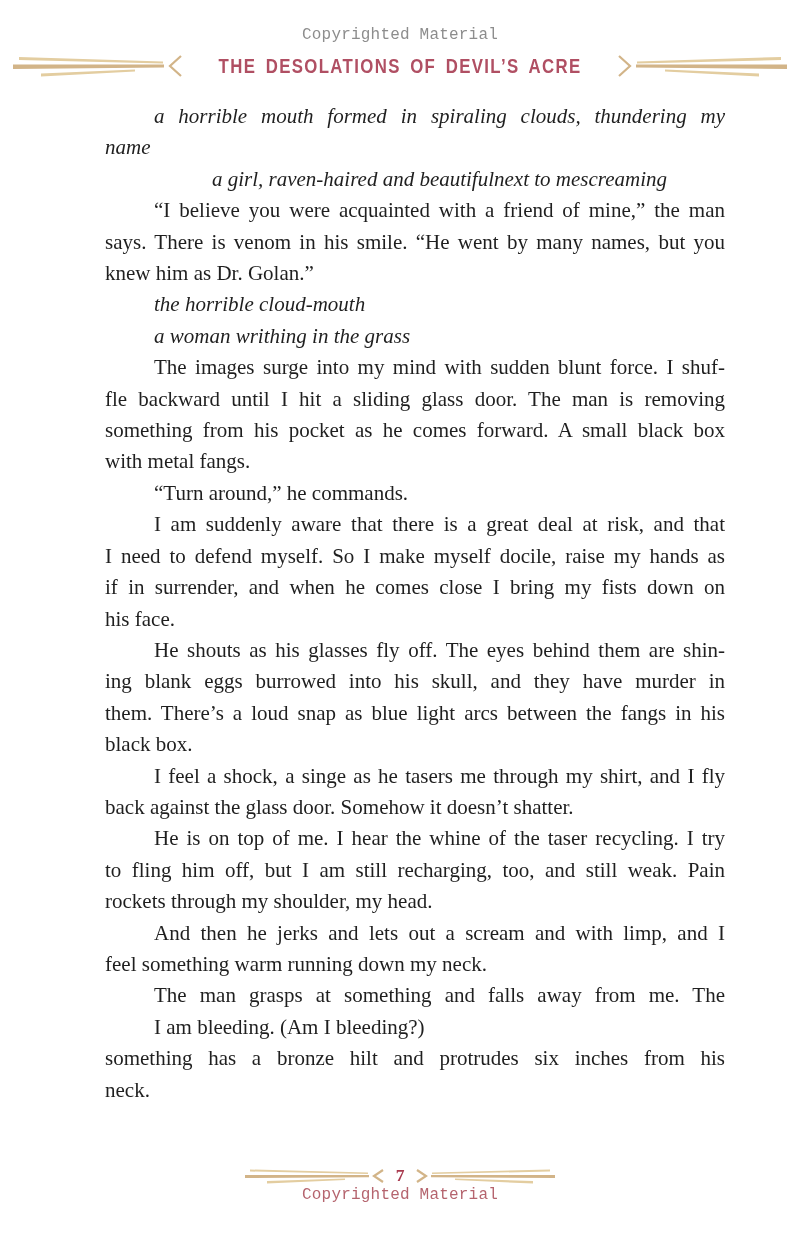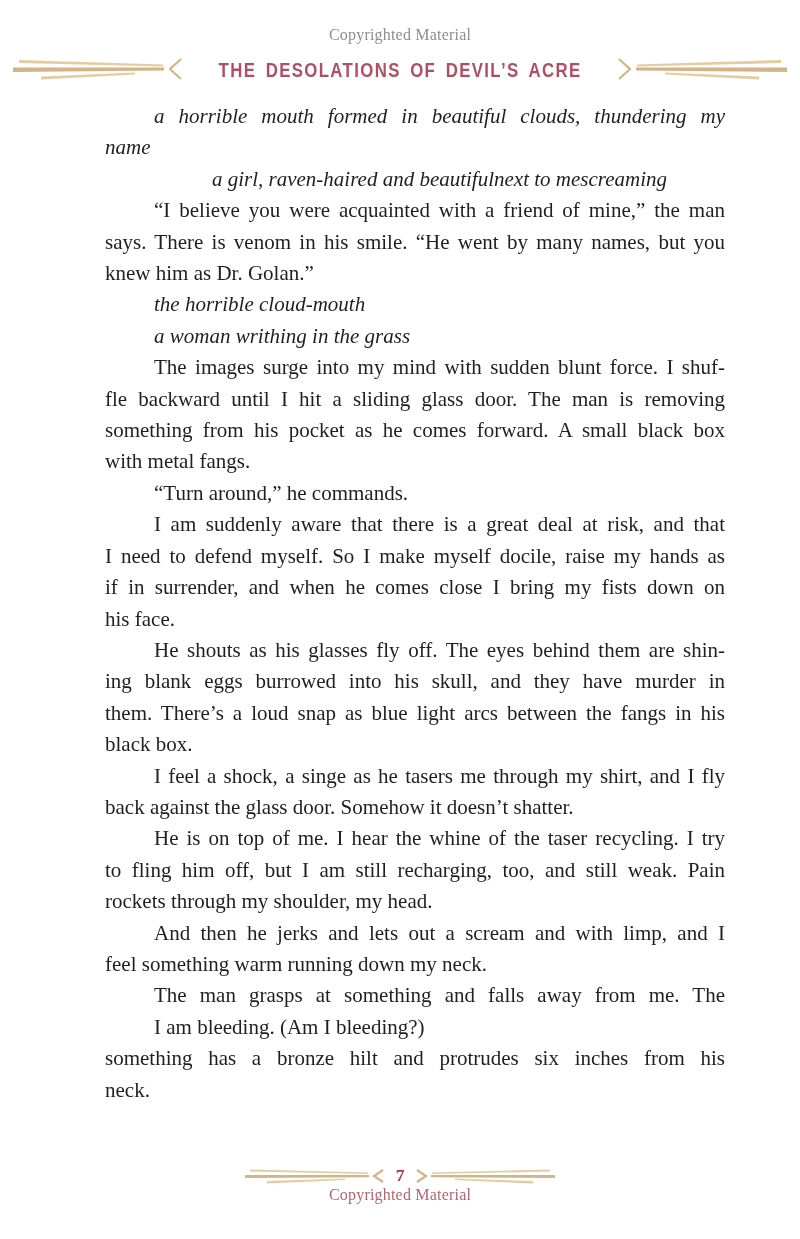--- a/index.html
+++ b/index.html
@@ -8,31 +8,31 @@
     width: 800px;
     height: 1239px;
     background: #ffffff;
     overflow: hidden;
     font-family: "Liberation Serif", serif;
   }
   .watermark {
     position: absolute;
     left: 0; width: 800px;
     text-align: center;
-    font-family: Liberation Serif, serif;
+    font-family: Liberation Mono, monospace;
     font-size: 16px;
     letter-spacing: 0.2px;
   }
   .watermark-top { top: 26px; color: var(--wm-top, #8d8d8d); }
   .watermark-bottom { top: 1186px; color: var(--wm-bottom, #b5646e); }
 
   .header-row {
     position: absolute;
     top: 50px; left: 0; width: 800px; height: 32px;
-    display: flex; align-items: flex-end; justify-content: center;
+    display: flex; align-items: center; justify-content: center;
     gap: 6px;
   }
   .deco { flex: 0 0 auto; display:block; }
   .deco .bar { fill: var(--orn, #e3cda0); }
   .deco .bar2 { fill: var(--orn-dark, #d6ba8c); }
   .deco .chev { stroke: var(--orn-dark, #d6ba8c); stroke-width: 2.2; fill: none; }
   .mirror { transform: scaleX(-1); }
 
   .page-title {
     display: inline-block;
@@ -92,21 +92,21 @@
     <span class="page-title">THE DESOLATIONS OF DEVIL’S ACRE</span>
     <svg class="deco mirror" width="170" height="26" viewBox="0 0 170 26">
       <polygon class="bar" points="6,4 150,8.5 150,10.5 6,7"></polygon>
       <polygon class="bar2" points="0,11.5 151,11.5 151,14.5 0,16"></polygon>
       <polygon class="bar" points="28,20.5 122,16.5 122,18.5 28,23.5"></polygon>
       <polyline class="chev" points="168,3 157,13 168,23"></polyline>
     </svg>
   </div>
 
   <div class="body-text" id="body-text">
-      <div class="line indent italic justify">a horrible mouth formed in beautiful clouds, thundering my</div>
+      <div class="line indent italic justify">a horrible mouth formed in spiraling clouds, thundering my</div>
       <div class="line italic">name</div>
       <div class="line indent italic spread">
         <span>a girl, raven-haired and beautiful</span>
         <span>next to me</span>
         <span>screaming</span>
       </div>
       <div class="line indent justify">“I believe you were acquainted with a friend of mine,” the man</div>
       <div class="line justify">says. There is venom in his smile. “He went by many names, but you</div>
       <div class="line">knew him as Dr. Golan.”</div>
       <div class="line indent italic">the horrible cloud-mouth</div>

